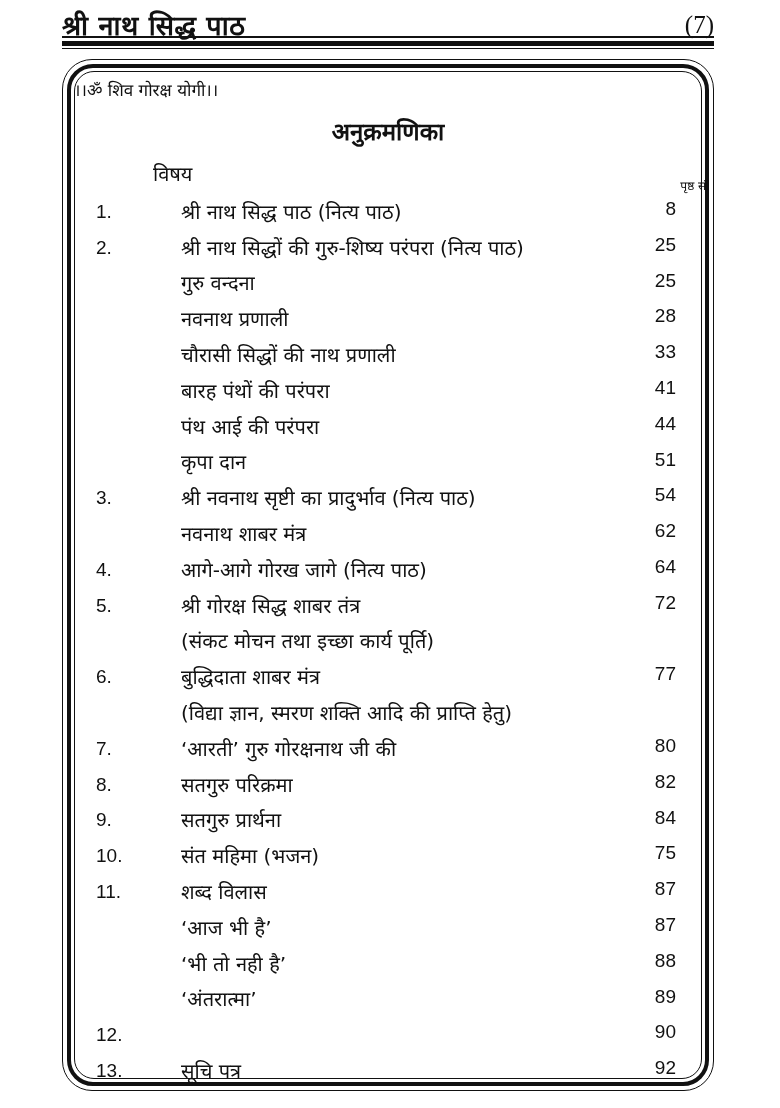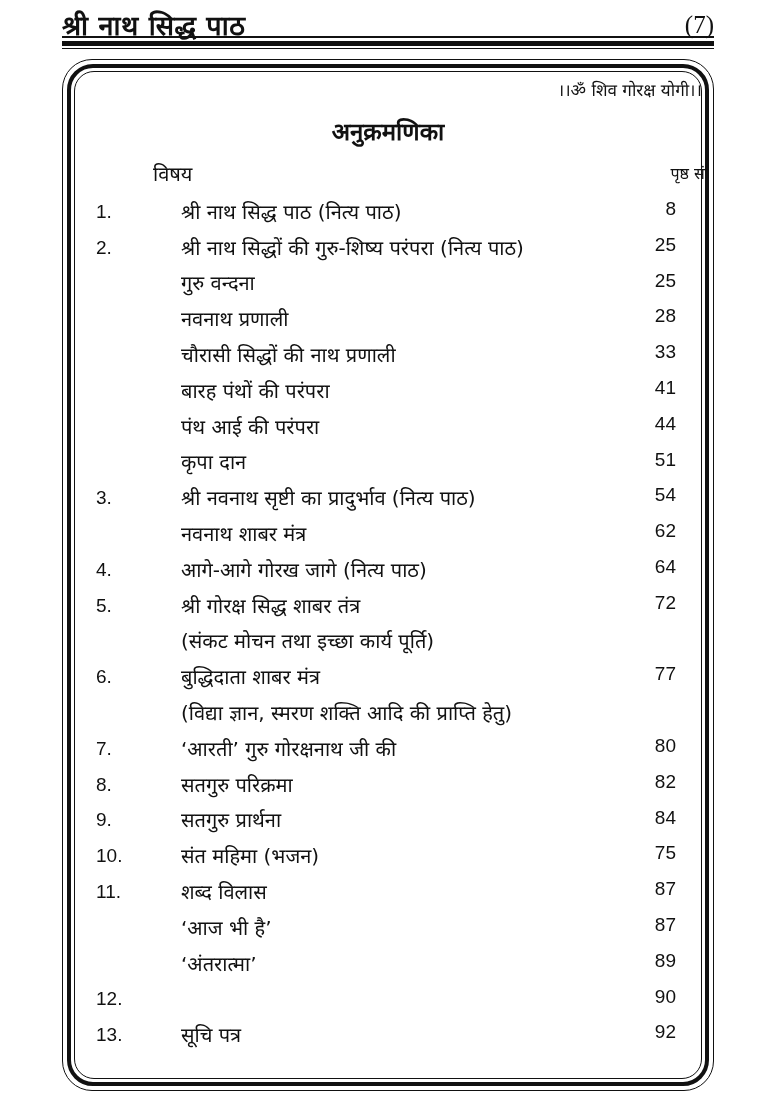--- a/index.html
+++ b/index.html
@@ -78,21 +78,21 @@
       border: 1.5px solid #111;
       border-radius: 20px;
       box-sizing: border-box;
     }
 
     .invocation {
       position: absolute;
       left: 74px;
       width: 628px;
       top: 77px;
-      text-align: right;
+      text-align: left;
       font-size: 17px;
       line-height: 26px;
     }
     .toc-title {
       position: absolute;
       left: 74px;
       width: 628px;
       top: 112px;
       text-align: center;
       font-size: 24px;
@@ -102,22 +102,22 @@
     .col-head-subject {
       position: absolute;
       left: 153px;
       top: 160px;
       font-size: 20px;
       line-height: 28px;
     }
     .col-head-page {
       position: absolute;
       right: 70px;
-      top: 160px;
-      font-size: 16px;
+      top: 172px;
+      font-size: 12px;
       line-height: 28px;
     }
 
     .toc-list {
       position: absolute;
       left: 96px;
       top: 194px;
       width: 588px;
       margin: 0;
       padding: 0;
@@ -275,20 +275,25 @@
       <span class="toc-text">शब्द विलास</span>
       <span class="toc-page">87</span>
     </li>
   <li class="toc-row">
       <span class="toc-num"></span>
       <span class="toc-text">‘आज भी है’</span>
       <span class="toc-page">87</span>
     </li>
   <li class="toc-row">
       <span class="toc-num"></span>
+      <span class="toc-text">‘भी तो नही है’</span>
+      <span class="toc-page">88</span>
+    </li>
+  <li class="toc-row">
+      <span class="toc-num"></span>
       <span class="toc-text">‘अंतरात्मा’</span>
       <span class="toc-page">89</span>
     </li>
   <li class="toc-row">
       <span class="toc-num">12.</span>
       <span class="toc-page">90</span>
     </li>
   <li class="toc-row">
       <span class="toc-num">13.</span>
       <span class="toc-text">सूचि पत्र</span>

